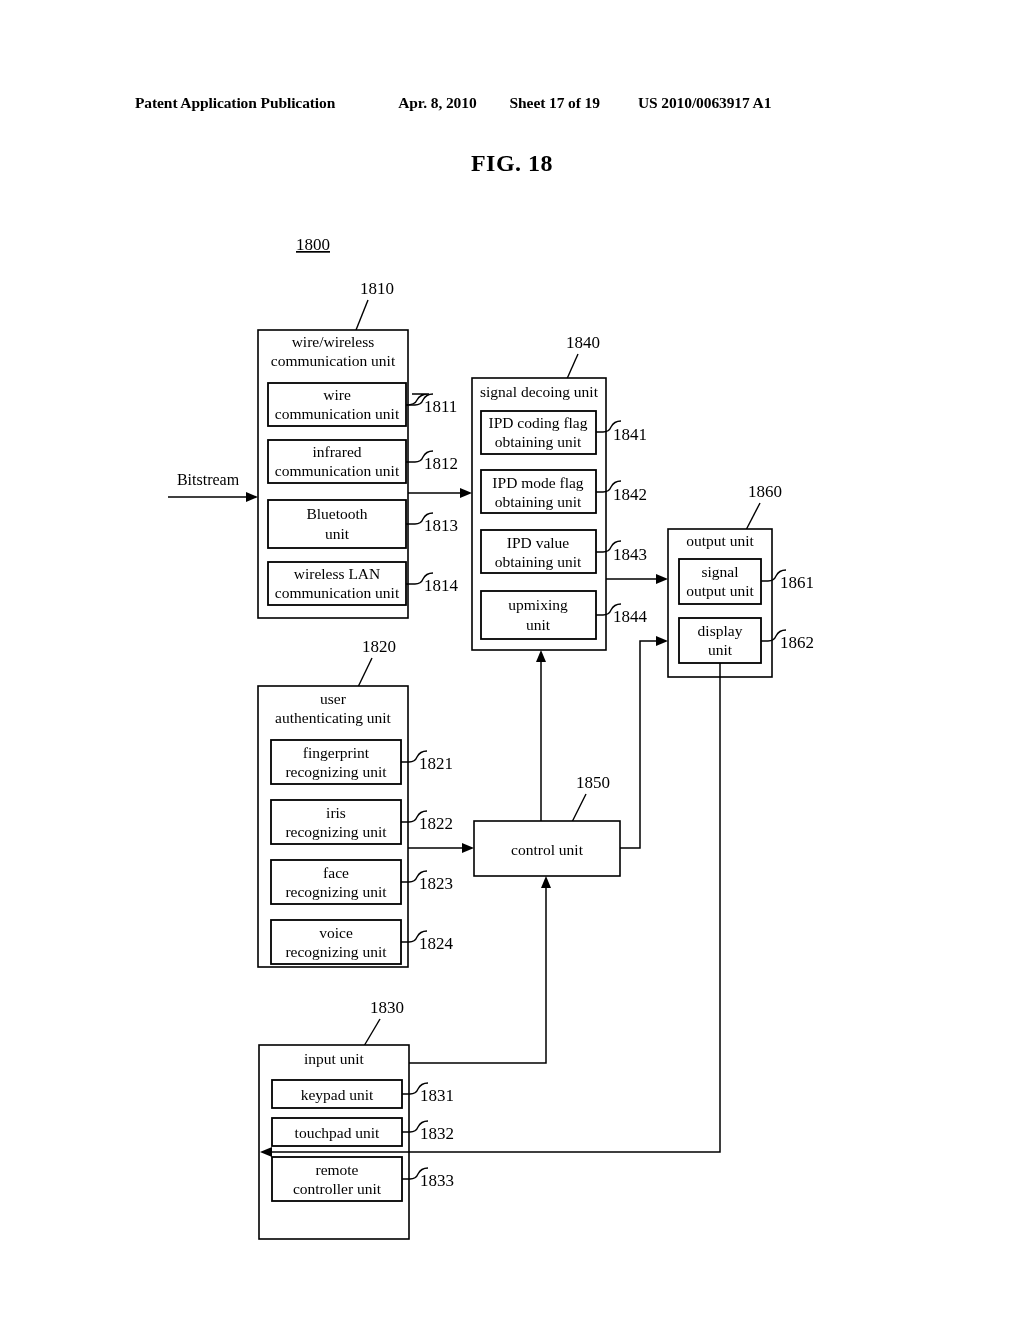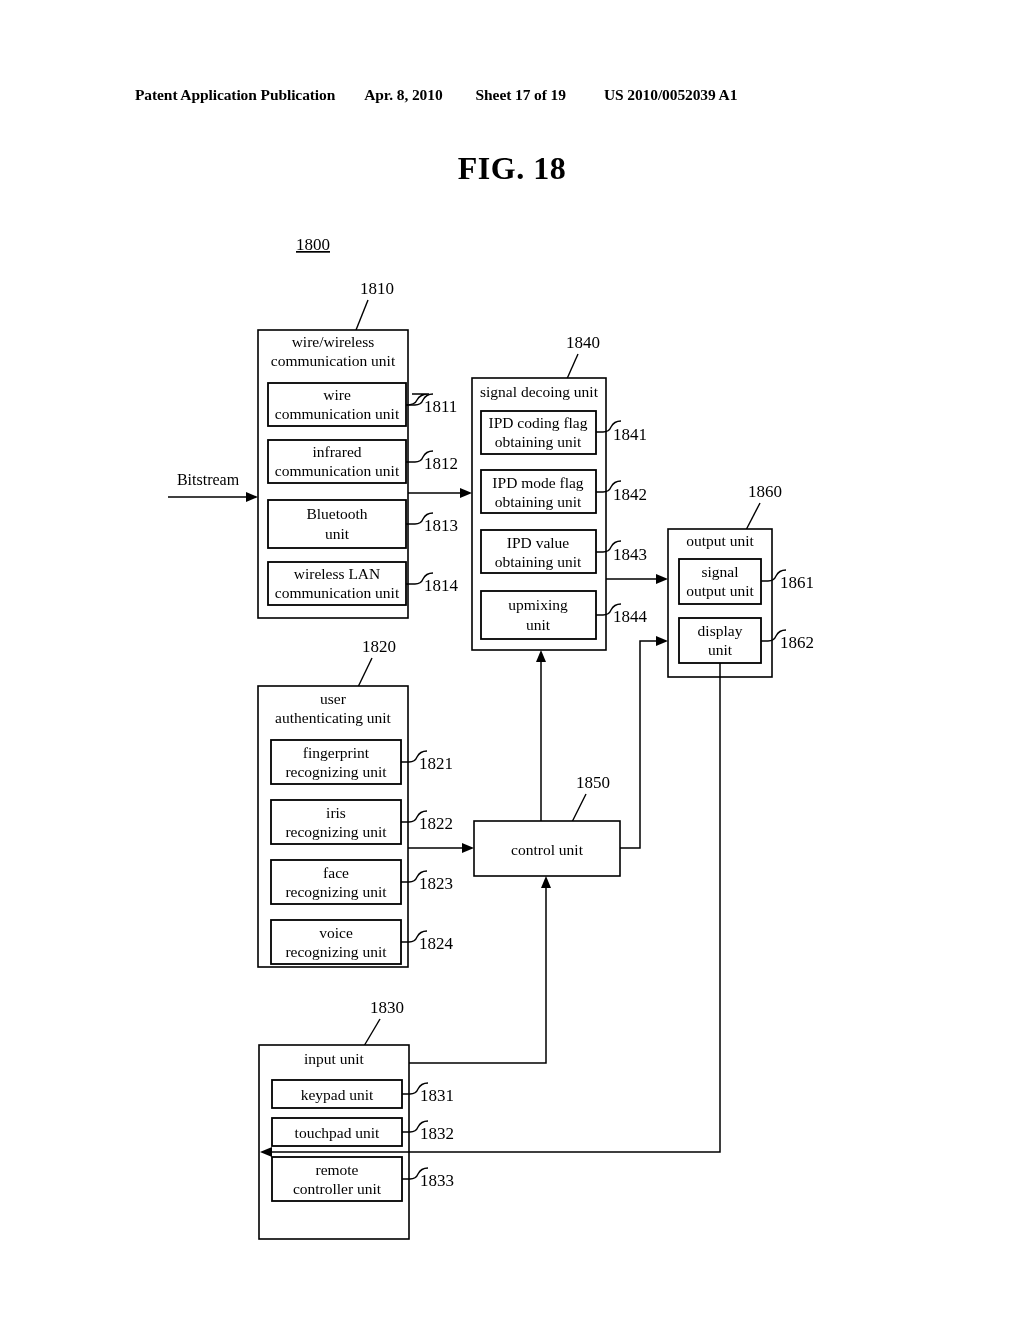--- a/index.html
+++ b/index.html
@@ -13,43 +13,43 @@
     height: 1320px;
     position: relative;
     font-family: "Liberation Serif", serif;
     color: #000000;
     overflow: hidden;
   }
 
   
   #page-header {
     position: absolute;
-    top: 86px;
+    top: 94px;
     left: 135px;
     width: 755px;
     display: flex;
     align-items: baseline;
     font-weight: bold;
     font-size: 15.5px;
     letter-spacing: -0.1px;
     white-space: nowrap;
   }
   #page-header .hdr-pub   { }
-  #page-header .hdr-date  { margin-left: 29px; }
+  #page-header .hdr-date  { margin-left: 63px; }
   #page-header .hdr-sheet { margin-left: 33px; }
   #page-header .hdr-num   { margin-left: 38px; }
 
   
   #fig-title {
     position: absolute;
     top: 150px;
     left: 0;
     width: 1024px;
     text-align: center;
-    font-size: 32px;
+    font-size: 24px;
     font-weight: bold;
     letter-spacing: 0.5px;
   }
 
   
   #diagram {
     position: absolute;
     top: 0;
     left: 0;
     width: 1024px;
@@ -100,21 +100,21 @@
     text-decoration: underline;
   }
 </style>
 </head>
 <body>
 
 <div id="page-header">
   <span class="hdr-pub">Patent Application Publication</span>
   <span class="hdr-date">Apr. 8, 2010</span>
   <span class="hdr-sheet">Sheet 17 of 19</span>
-  <span class="hdr-num">US 2010/0052039 A1</span>
+  <span class="hdr-num">US 2010/0063917 A1</span>
 </div>
 
 <div id="fig-title">FIG. 18</div>
 
 <svg id="diagram" viewBox="0 0 1024 1320">
 
   <text class="refmain underline-ref" x="296" y="250">1800</text>
 
   <text class="reflabel" x="360" y="294">1810</text>
   <path class="leader" d="M 368 300 L 356 330"></path>

